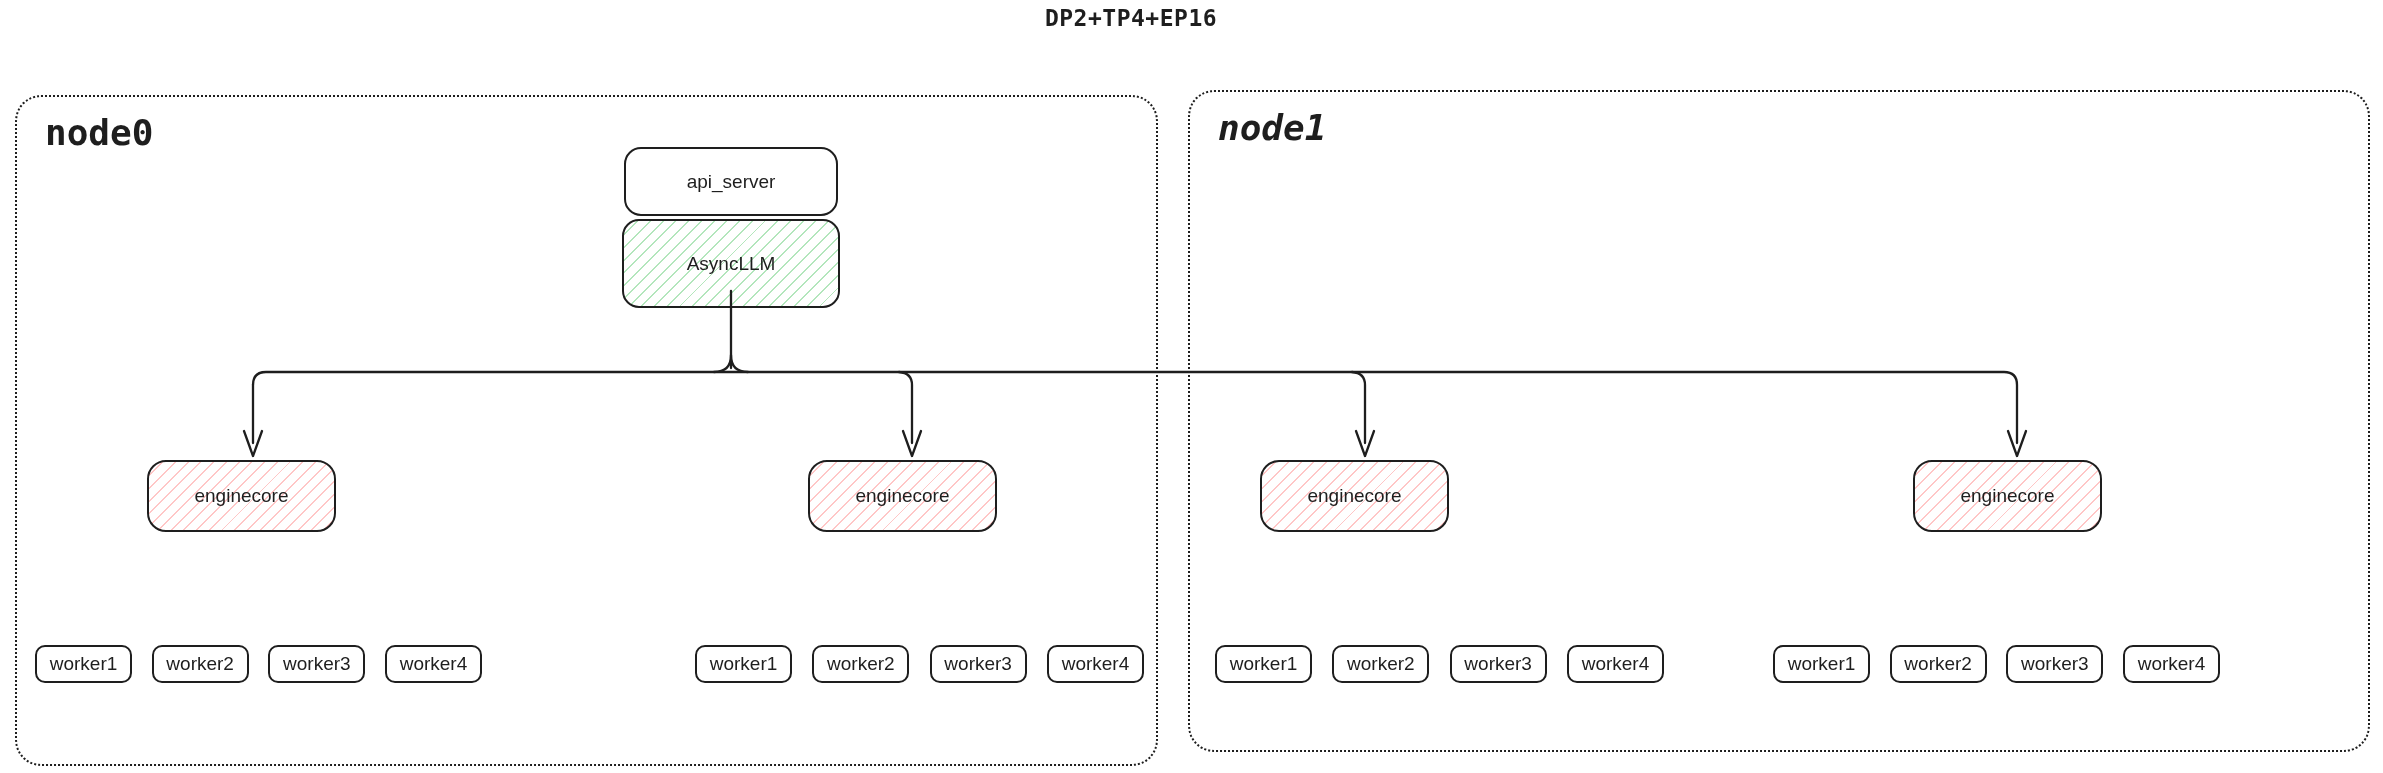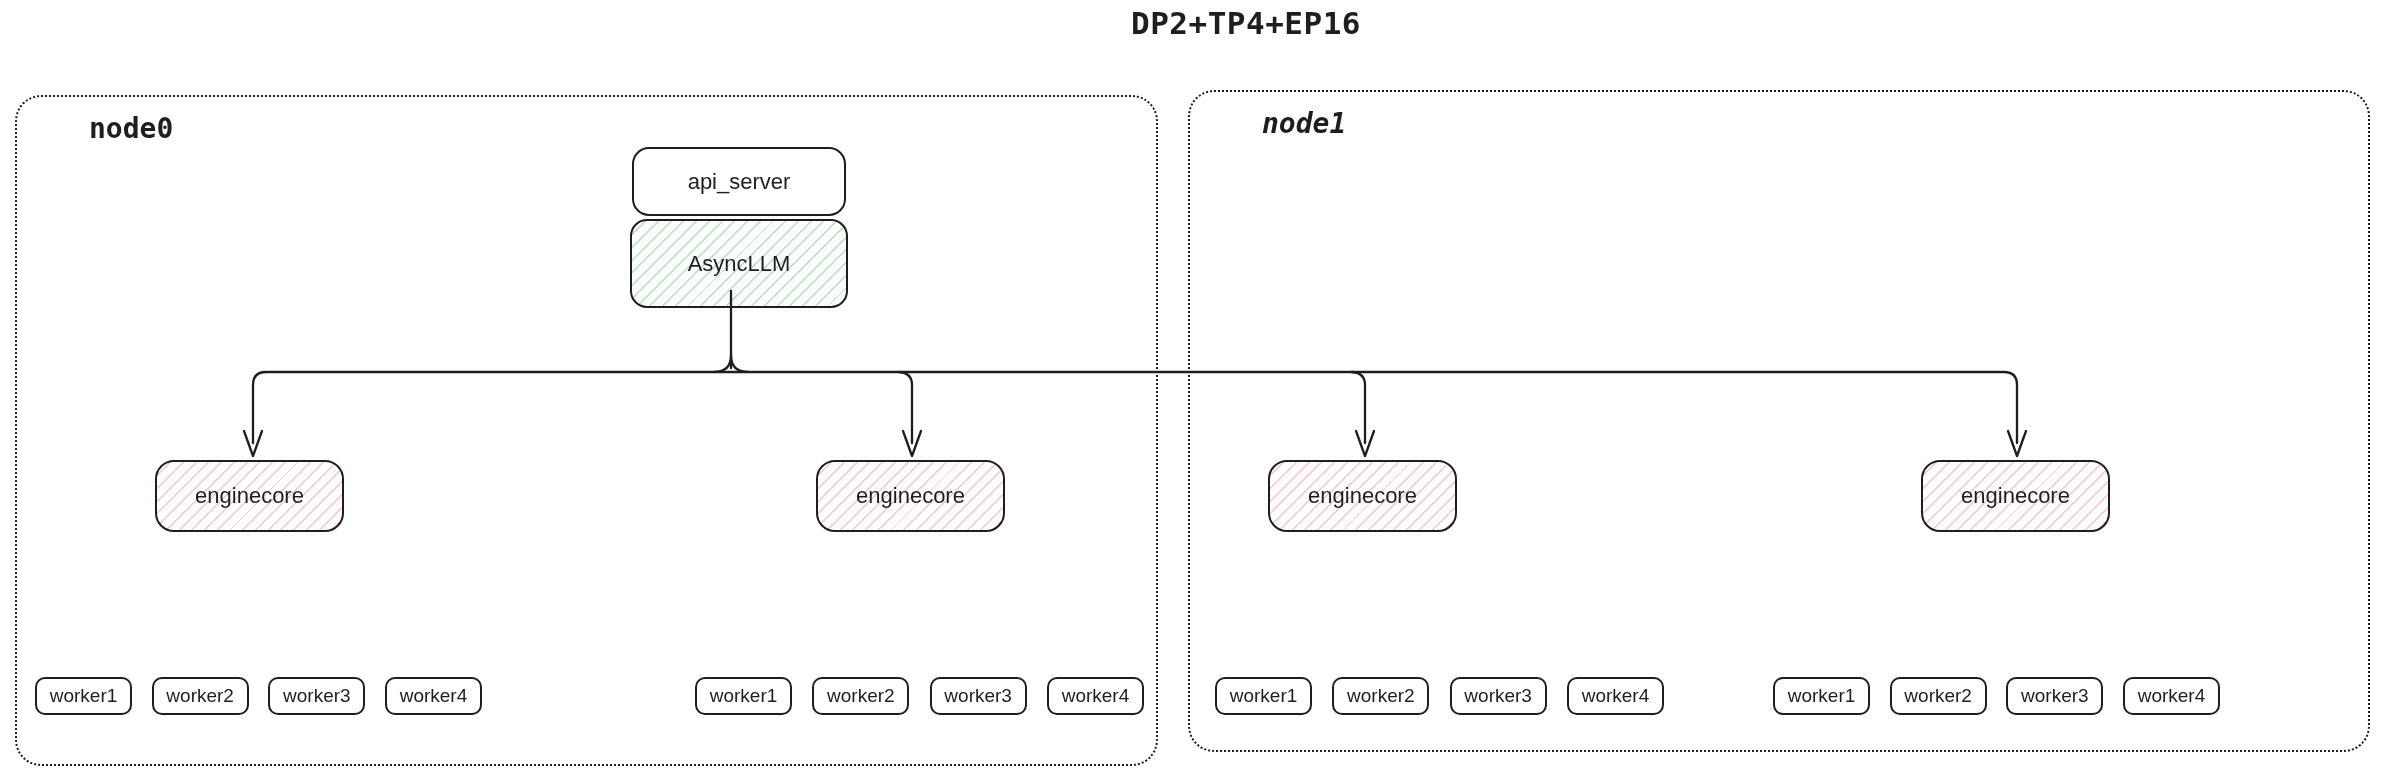--- a/index.html
+++ b/index.html
@@ -6,44 +6,43 @@
   .canvas{
     position:relative;
     width:2383px;height:773px;
     background:#ffffff;
     font-family:"Liberation Sans","DejaVu Sans",sans-serif;
     color:#1e1e1e;
     overflow:hidden;
   }
   .title{
     position:absolute;top:5px;left:901px;width:460px;
-    text-align:right;
+    text-align:center;
     font-family:"DejaVu Sans Mono","Liberation Mono",monospace;
-    font-size:31px;font-weight:600;letter-spacing:0.5px;
+    font-size:23px;font-weight:600;letter-spacing:0.5px;
   }
   .node-box{
     position:absolute;
     border:2.5px dotted #1e1e1e;
     border-radius:26px;
     box-sizing:border-box;
   }
   .node-box .node-label{
     position:absolute;top:15px;left:28px;
     font-family:"DejaVu Sans Mono","Liberation Mono",monospace;
-    font-size:28px;font-weight:700;margin-left:44px;
+    font-size:36px;font-weight:700;
   }
   #node0{left:15px;top:95px;width:1143px;height:671px;}
   #node1{left:1188px;top:90px;width:1182px;height:662px;font-style:italic;}
   .shape{
     position:absolute;
     box-sizing:border-box;
     display:flex;align-items:center;justify-content:center;
-    font-size:22px;
+    font-size:19px;
     background:#ffffff;
-    margin-left:8px;
   }
   .api-server{
     left:624px;top:147px;width:214px;height:69px;
     border:2.5px solid #1e1e1e;border-radius:17px;
   }
   .async-llm{
     left:622px;top:219px;width:218px;height:89px;
     border:2.5px solid #1e1e1e;border-radius:17px;
     background:
       repeating-linear-gradient(135deg,
@@ -53,21 +52,21 @@
   .enginecore{
     top:460px;width:189px;height:72px;
     border:2.8px solid #1e1e1e;border-radius:19px;
     background:
       repeating-linear-gradient(135deg,
         rgba(255,120,120,0.42) 0px, rgba(255,120,120,0.42) 1.4px,
         transparent 1.4px, transparent 9px);
   }
   #ec1{left:147px;} #ec2{left:808px;} #ec3{left:1260px;} #ec4{left:1913px;}
   .worker-row{
-    position:absolute;top:677px;height:38px;
+    position:absolute;top:645px;height:38px;
     display:flex;justify-content:space-between;align-items:stretch;
   }
   #wr1{left:35px;width:447px;}
   #wr2{left:695px;width:449px;}
   #wr3{left:1215px;width:449px;}
   #wr4{left:1773px;width:447px;}
   .worker{
     width:97px;
     border:2.2px solid #1e1e1e;border-radius:10px;
     box-sizing:border-box;

